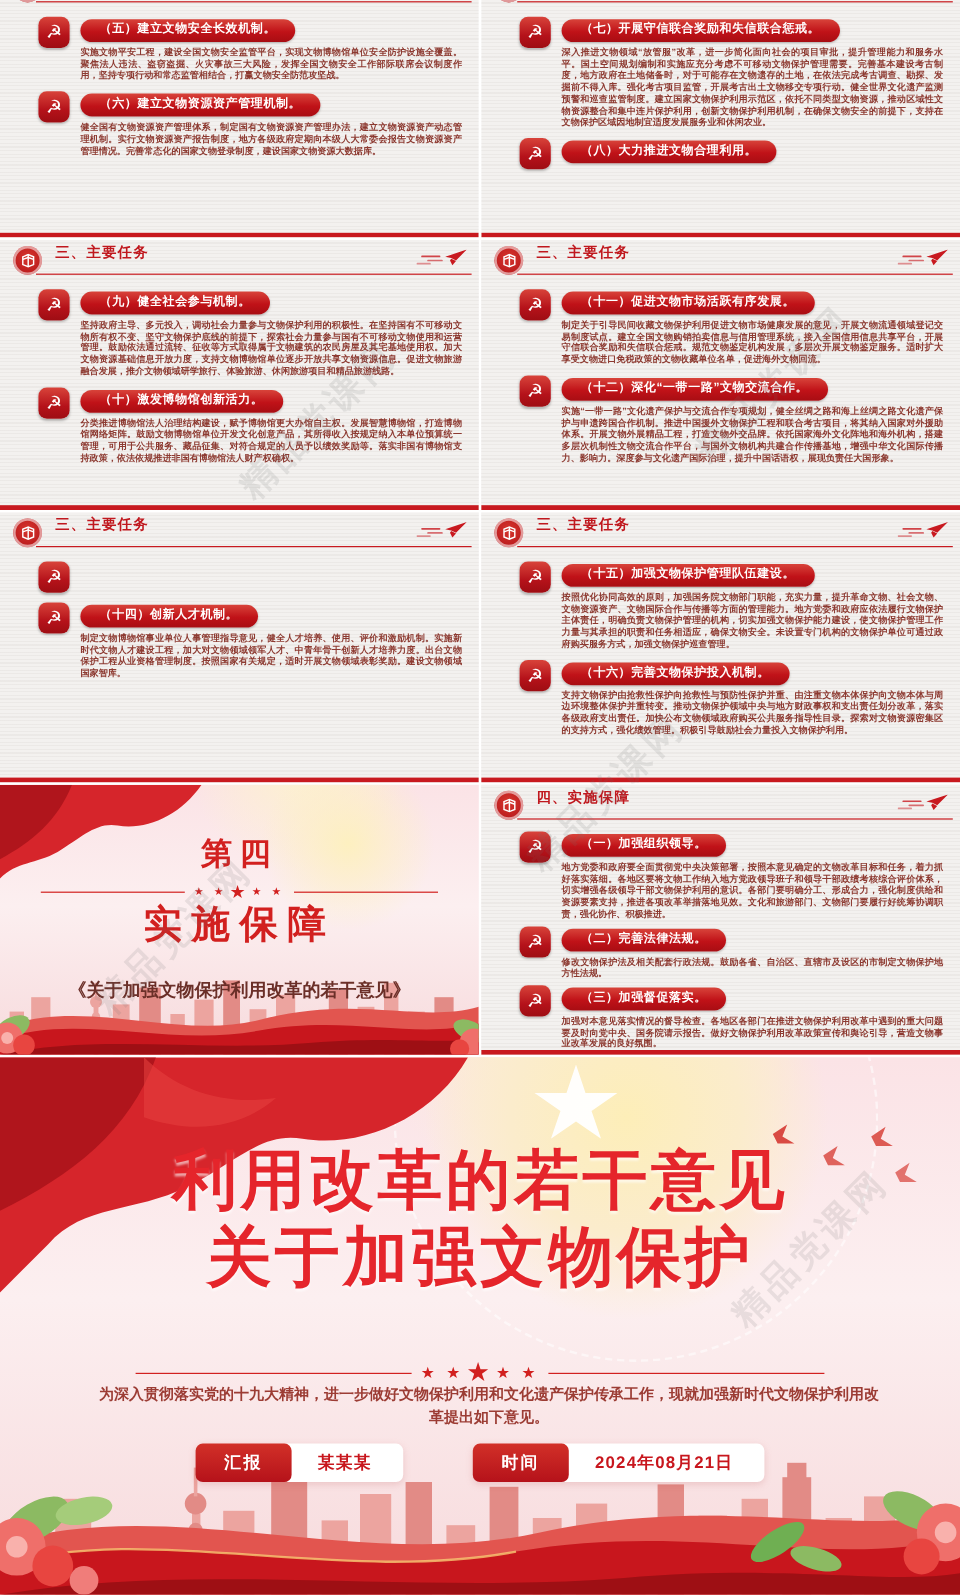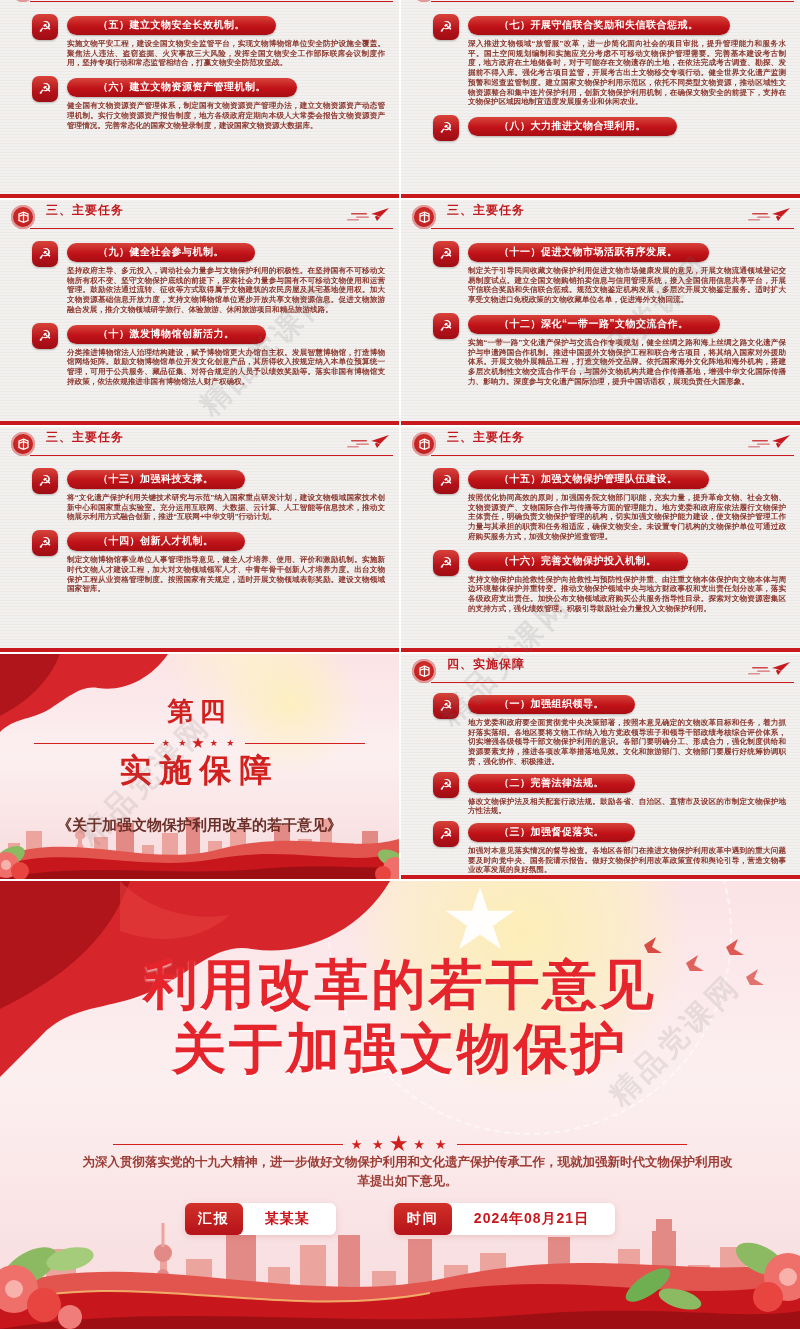--- a/index.html
+++ b/index.html
@@ -21,21 +21,21 @@
   .hdr-title{position:absolute;left:46px;top:2px;font-size:12px;font-weight:bold;color:#c0181e;letter-spacing:1px;}
   .hdr-plane{position:absolute;right:10px;top:8px;}
   .items{padding:2px 14px 0 0;}
   .item{display:flex;margin-top:8px;}
   .emblem{flex:0 0 26px;width:26px;height:26px;margin-left:32px;border-radius:7px;
     background:linear-gradient(180deg,#d8433a,#b5121a 60%,#9e0d13);color:#fff;
     display:flex;align-items:center;justify-content:center;font-size:15px;font-family:"DejaVu Sans",sans-serif;
     box-shadow:0 1px 2px rgba(0,0,0,.25);}
   .item-content{flex:1;padding-left:9px;}
   .pill{display:inline-block;background:linear-gradient(180deg,#d8433a,#c01218 55%,#a80d13);
-    color:#fff;font-weight:bold;font-size:10px;line-height:1;padding:4px 31px 5px;border-radius:11px;
+    color:#fff;font-weight:bold;font-size:10px;line-height:1;padding:4px 16px 5px;border-radius:11px;
     box-shadow:0 1px 2px rgba(0,0,0,.25);letter-spacing:.5px;}
   .body-text{color:#8d3a31;font-size:7.6px;font-weight:bold;line-height:1.28;margin-top:4px;text-align:justify;}
   
   .pinkbg{background:radial-gradient(circle at 62% -8%, #fdf2cf 0%, rgba(253,242,207,0) 26%),
     linear-gradient(180deg,#fbe3e6 0%,#fceff0 45%,#f7dadc 100%);}
   .sun-star{position:absolute;color:rgba(255,255,255,.92);}
   .sun-ring{position:absolute;border-radius:50%;border:2px dashed rgba(255,255,255,.55);}
   .flag-svg{position:absolute;left:0;top:0;z-index:3;}
   .skyline-svg,.waves-svg,.flowers-svg{position:absolute;left:0;bottom:0;width:100%;}
   .skyline-svg{z-index:1;}
@@ -55,21 +55,21 @@
     text-shadow:0 2px 2px rgba(255,255,255,.6);}
   .cov-title-wrap{position:absolute;top:72px;width:100%;z-index:5;}
   .cov-divider{top:250px;}
   .cov-divider .divider-line{width:230px;}
   .cov-divider .divider-stars{font-size:13px;}
   .cov-divider .divider-stars .big{font-size:22px;}
   .cov-intro{position:absolute;top:272px;left:80px;right:65px;text-align:center;font-size:12.5px;font-weight:bold;color:#9c3c34;line-height:1.55;z-index:5;}
   .cov-btns{position:absolute;top:322px;width:100%;display:flex;justify-content:center;gap:58px;z-index:5;}
   .btn-group{display:flex;filter:drop-shadow(0 2px 3px rgba(180,60,60,.18));}
   .btn-label{background:linear-gradient(180deg,#d23028,#b5121a);color:#fff;font-weight:bold;font-size:14px;
-    padding:7px 13px;border-radius:6px;z-index:2;letter-spacing:2px;}
+    padding:7px 24px;border-radius:6px;z-index:2;letter-spacing:2px;}
   .btn-value{background:#fff;color:#c8161d;font-weight:bold;font-size:14px;padding:7px 26px;
     border-radius:0 6px 6px 0;margin-left:-4px;letter-spacing:1px;}
   
   .wm{position:absolute;color:rgba(110,110,110,.14);font-size:30px;font-weight:bold;transform:rotate(-45deg);z-index:8;pointer-events:none;letter-spacing:4px;}
 </style>
 </head>
 <body>
 
 <div class="sheet">
 
@@ -233,24 +233,20 @@
                 <rect x="4" y="5" width="16" height="1.4" rx=".7" opacity=".8"></rect>
                 <rect x="9" y="8.4" width="13" height="1.4" rx=".7" opacity=".6"></rect>
                 <rect x="0" y="11" width="12" height="1.4" rx=".7" opacity=".45"></rect>
               </g>
             </svg>
         </span>
       </div>
       <div class="items">
         <div class="item">
           <span class="emblem">☭</span>
-          <div class="item-content">
-            <span class="pill">（十三）加强科技支撑。</span>
-            <div class="body-text">将“文化遗产保护利用关键技术研究与示范”纳入国家重点研发计划，建设文物领域国家技术创新中心和国家重点实验室。充分运用互联网、大数据、云计算、人工智能等信息技术，推动文物展示利用方式融合创新，推进“互联网+中华文明”行动计划。</div>
-          </div>
         </div>
         <div class="item">
           <span class="emblem">☭</span>
           <div class="item-content">
             <span class="pill">（十四）创新人才机制。</span>
             <div class="body-text">制定文物博物馆事业单位人事管理指导意见，健全人才培养、使用、评价和激励机制。实施新时代文物人才建设工程，加大对文物领域领军人才、中青年骨干创新人才培养力度。出台文物保护工程从业资格管理制度。按照国家有关规定，适时开展文物领域表彰奖励。建设文物领域国家智库。</div>
           </div>
         </div>
       </div>
     </div>

